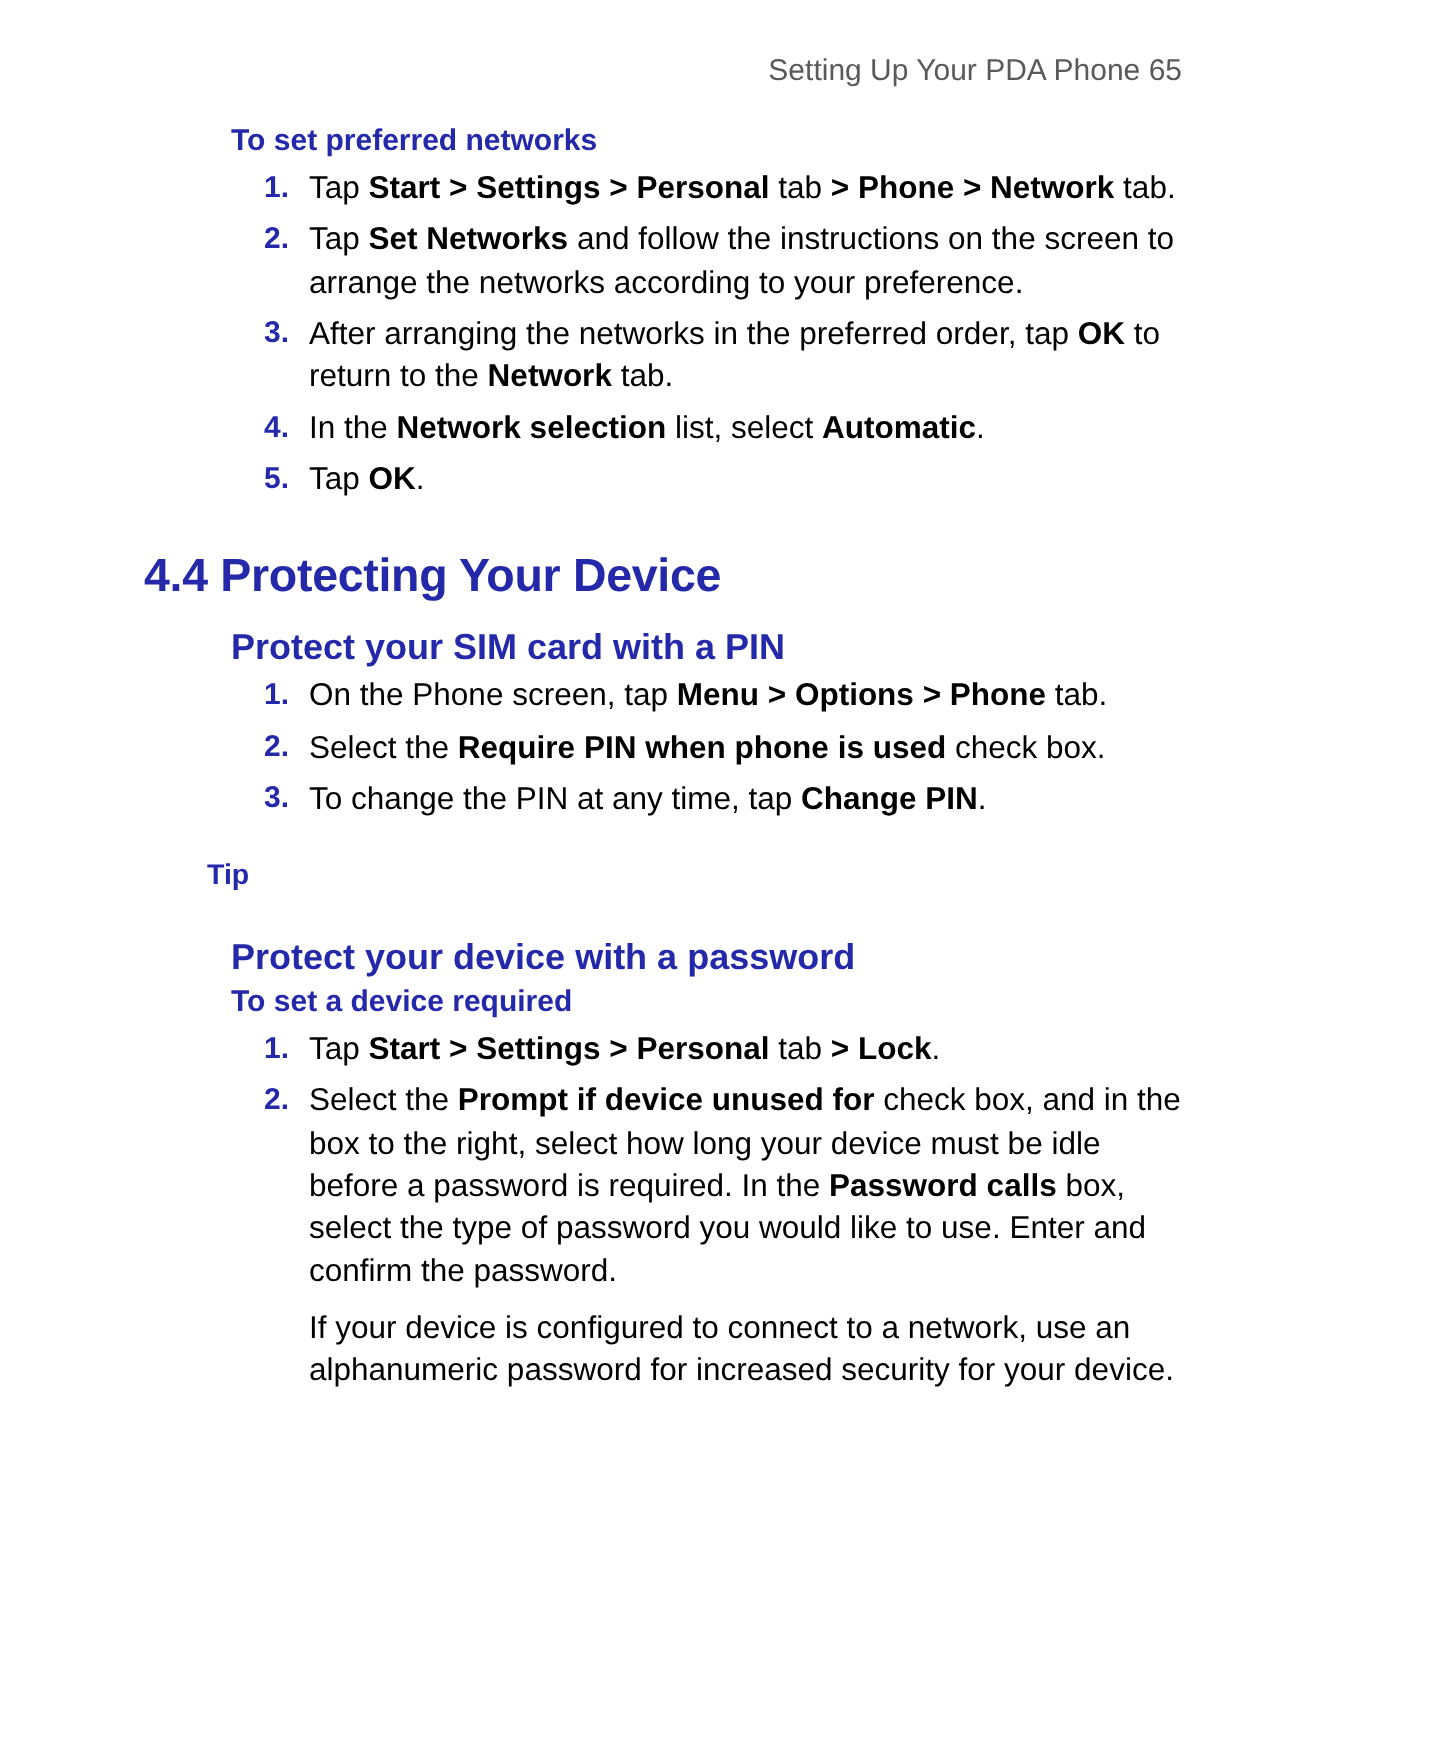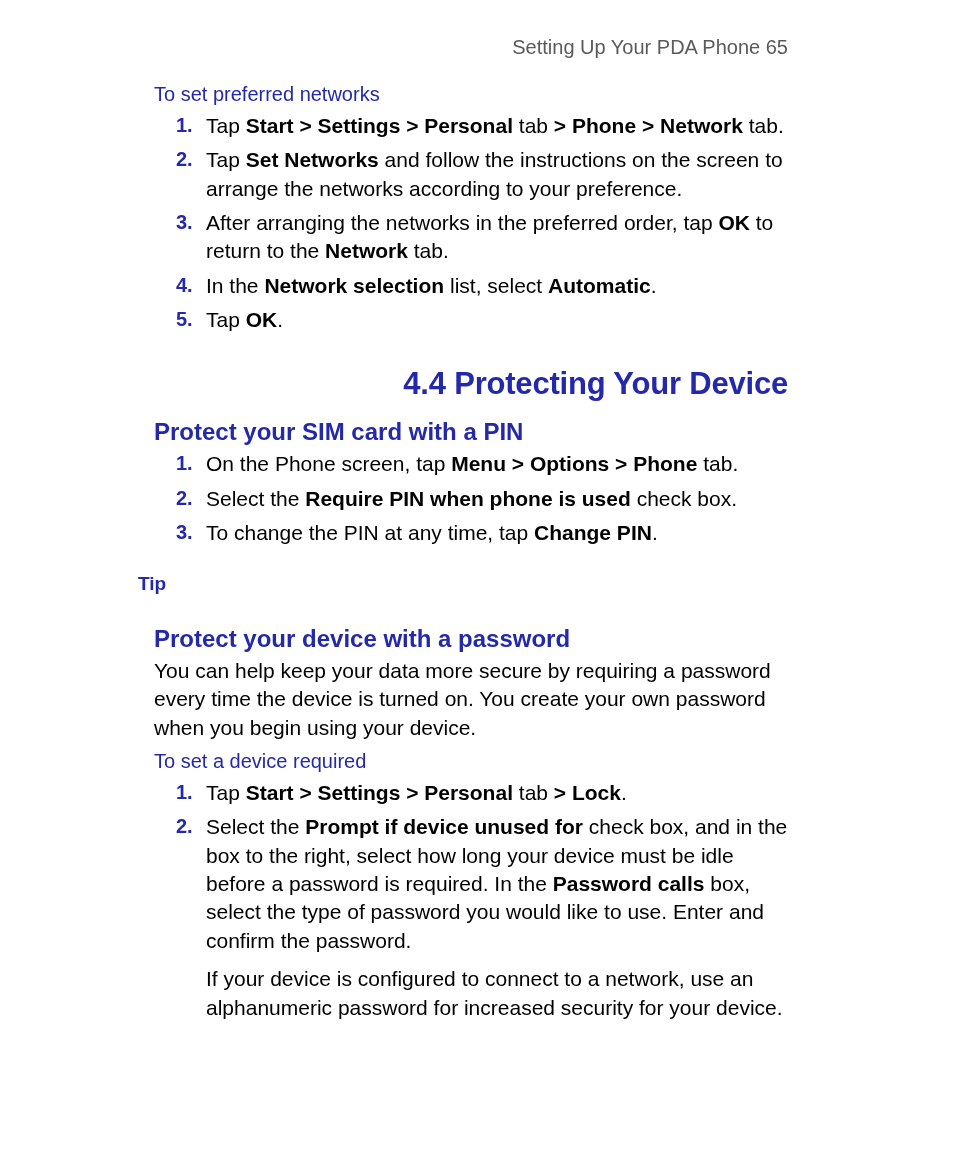--- a/index.html
+++ b/index.html
@@ -17,21 +17,21 @@
     color: #000;
   }
   .running-header {
     text-align: right;
     font-size: 20px;
     color: #5a5a5a;
     margin-bottom: 24px;
   }
   .sub-heading {
     color: #2429a9;
-    font-weight: 400;
+    font-weight: 700;
     font-size: 20px;
     margin: 0 0 6px 58px;
   }
   ol.num-list {
     list-style: none;
     margin: 0 0 24px 0;
     padding: 0 0 0 84px;
     font-size: 21px;
     line-height: 1.35;
   }
@@ -53,21 +53,20 @@
     font-size: 21px;
     line-height: 1.35;
     margin: 0 0 8px 58px;
   }
   h1.section-title {
     font-size: 31px;
     font-weight: 700;
     color: #2429a9;
     margin: 32px 0 12px 0;
     letter-spacing: -0.2px;
-    text-align: right;
   }
   h2.blue-h2 {
     font-size: 24px;
     font-weight: 700;
     color: #2429a9;
     margin: 16px 0 4px 58px;
   }
   .tip-row {
     display: flex;
     margin: 16px 0 28px 42px;
@@ -133,21 +132,20 @@
     <li>
       <span class="num">3.</span>
       <span>To change the PIN at any time, tap </span><b>Change PIN</b><span>.</span>
     </li>
   </ol>
   <div class="tip-row">
     <div class="tip-label">Tip</div>
   </div>
 
   <h2 class="blue-h2">Protect your device with a password</h2>
-  <p class="para">You can help keep your data more secure by requiring a password every time the device is turned on. You create your own password when you begin using your device.</p>
   <div class="sub-heading">To set a device required</div>
   <ol class="num-list">
     <li>
       <span class="num">1.</span>
       <span>Tap </span><b>Start &gt; Settings &gt; Personal</b><span> tab </span><b>&gt; Lock</b><span>.</span>
     </li>
     <li>
       <span class="num">2.</span>
       <span>Select the </span><b>Prompt if device unused for</b><span> check box, and in the box to the right, select how long your device must be idle before a password is required. In the </span><b>Password calls</b><span> box, select the type of password you would like to use. Enter and confirm the password.</span>
       <div class="step-extra">If your device is configured to connect to a network, use an alphanumeric password for increased security for your device.</div>

